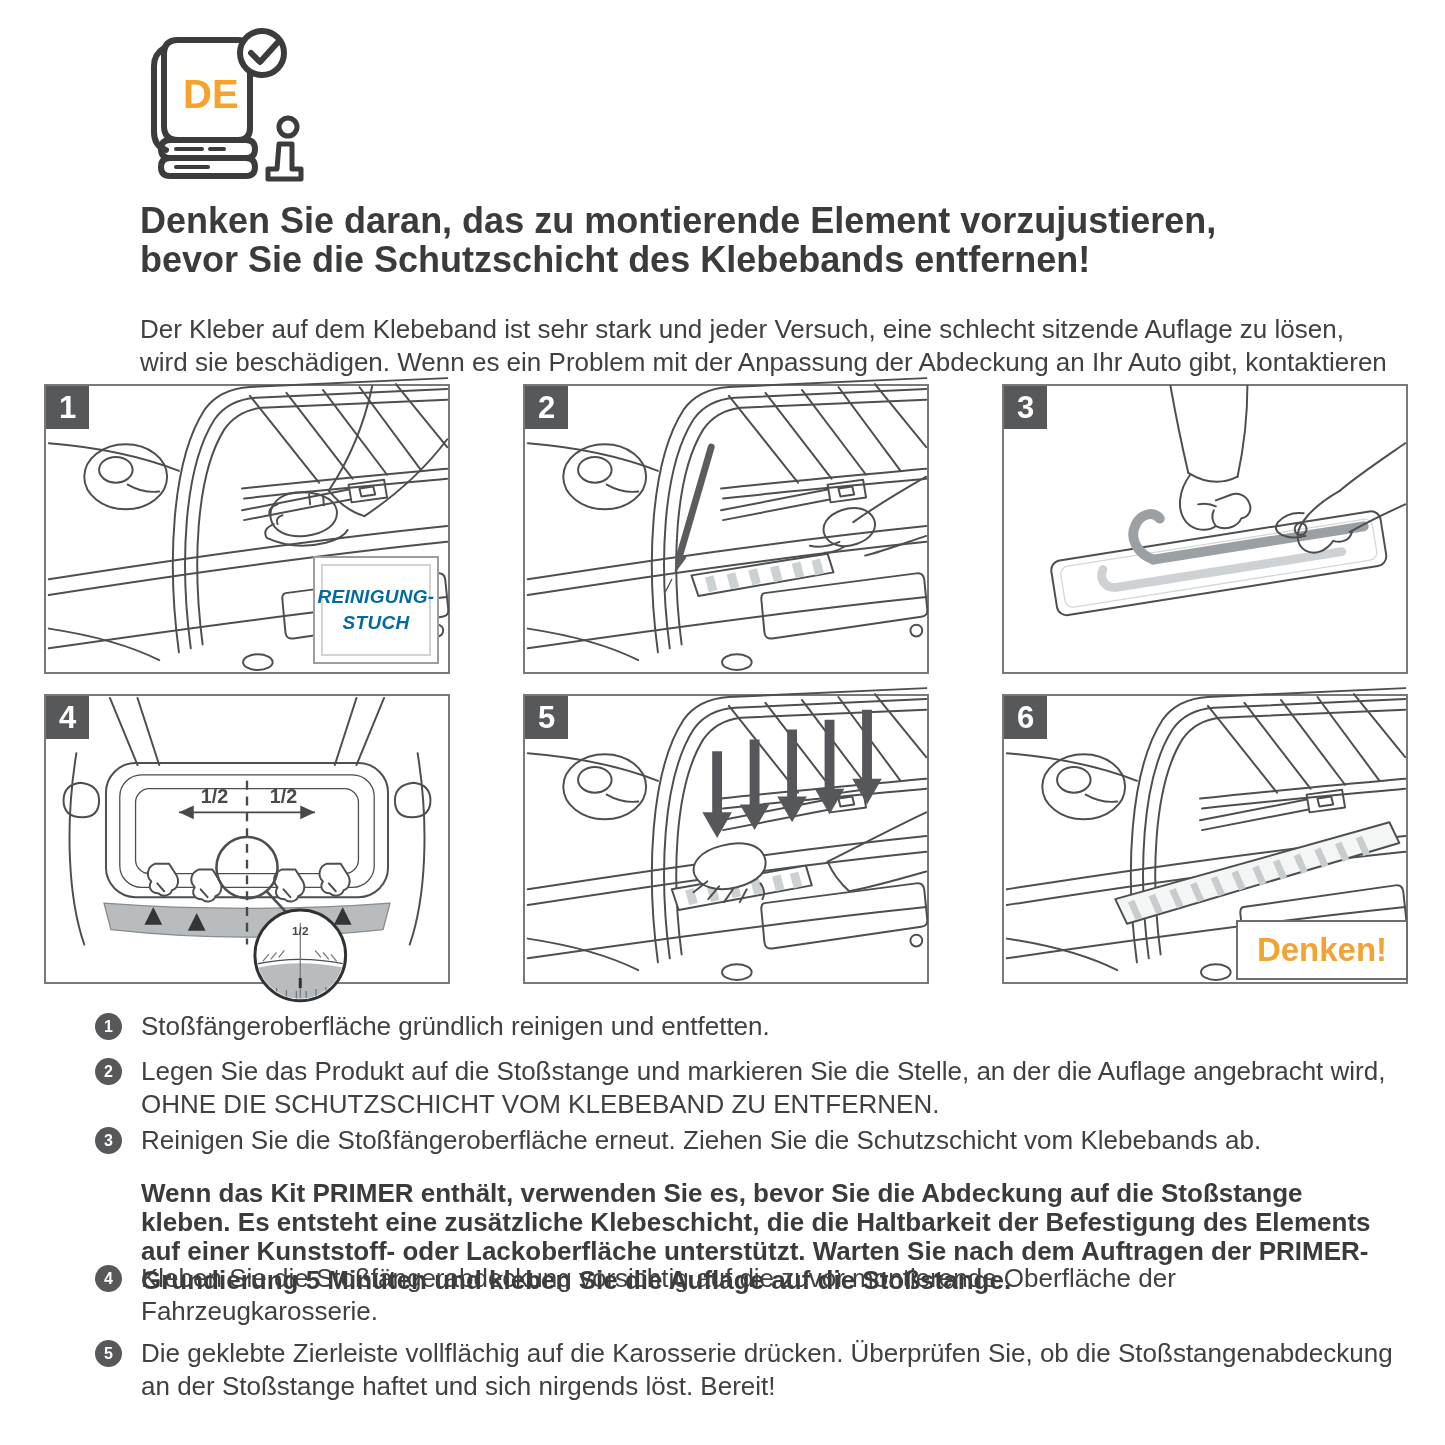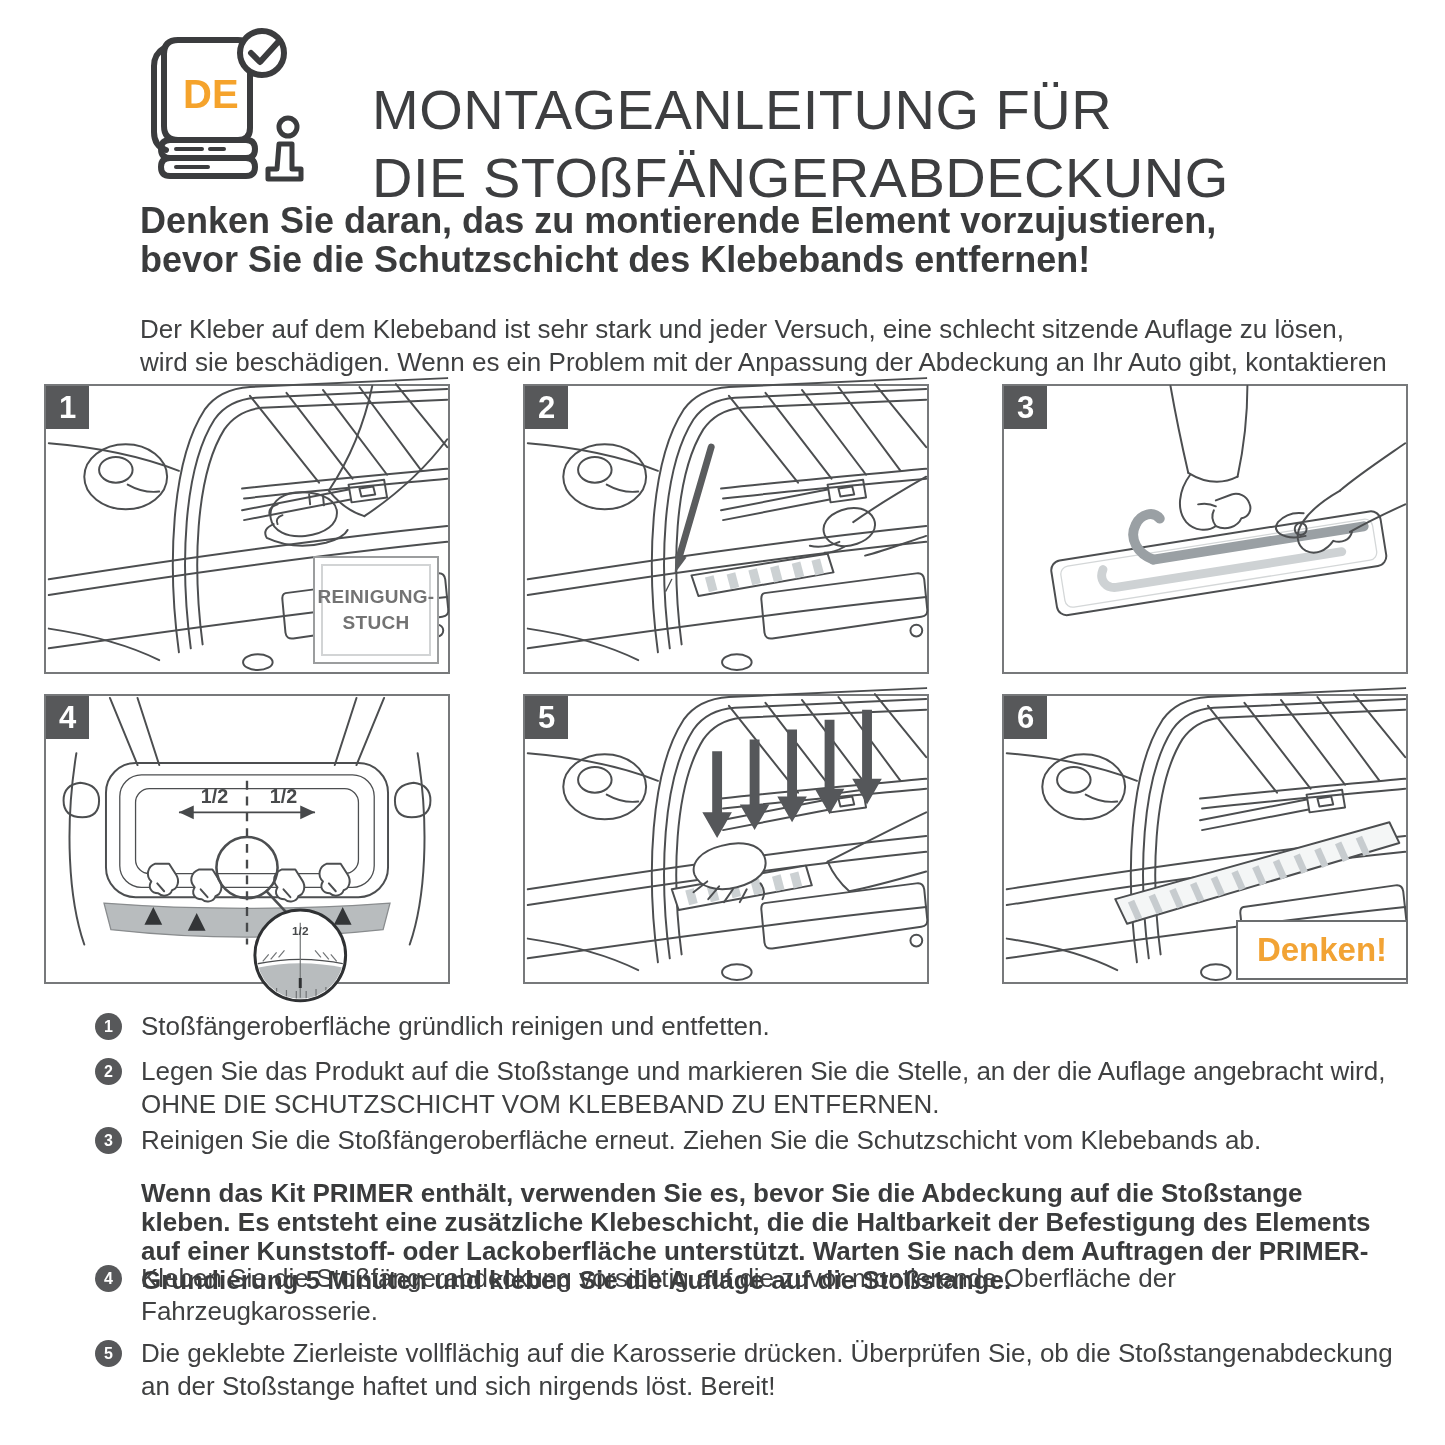--- a/index.html
+++ b/index.html
@@ -21,22 +21,22 @@
   .badge{position:absolute;left:0;top:0;width:43px;height:43px;background:#57585a;color:#fff;
          font-size:31px;font-weight:600;display:flex;align-items:center;justify-content:center;z-index:3;}
   .ln{fill:none;stroke:#4c4e50;stroke-width:2;stroke-linecap:round;stroke-linejoin:round;}
   .thin{stroke-width:1.3;}
   .dash{stroke:#47494b;stroke-width:2.4;stroke-dasharray:9 7;fill:none;}
   .t20{font-size:20px;font-weight:600;fill:#47494b;text-anchor:middle;font-family:"Liberation Sans",sans-serif;}
   .t12{font-size:12px;font-weight:600;fill:#47494b;text-anchor:middle;font-family:"Liberation Sans",sans-serif;}
   .mini-label{position:absolute;right:9px;bottom:8px;width:122px;height:104px;border:2px solid #9b9d9e;
               background:#fff;z-index:2;}
   .mini-label .inner{position:absolute;inset:6px;border:2px solid #d2d4d5;display:flex;flex-direction:column;
-                     align-items:center;justify-content:center;font-weight:700;color:#737373;
-                     font-size:19px;letter-spacing:.3px;text-align:center;line-height:26px;}
+                     align-items:center;justify-content:center;font-weight:700;color:#0369a1;
+                     font-size:19px;letter-spacing:.3px;text-align:center;line-height:26px;font-style:italic;}
   .bereit-box{position:absolute;right:-2px;bottom:2px;width:168px;height:56px;border:2px solid #6b6d6f;
               background:#fff;display:flex;align-items:center;justify-content:center;
               font-size:33px;font-weight:700;color:#F2A334;z-index:2;}
   
   .step{position:absolute;left:95px;display:flex;font-size:26px;line-height:33px;color:#3f4041;}
   .step .num{flex:0 0 27px;width:27px;height:27px;border-radius:50%;background:#57585a;color:#fff;
              font-size:16px;font-weight:700;display:flex;align-items:center;justify-content:center;
              margin-top:3px;margin-right:19px;}
   .step .body{max-width:1253px;}
   .note{font-weight:700;color:#3a3b3c;line-height:29px;margin-top:22px;max-width:1270px;}
@@ -57,24 +57,20 @@
         <path d="M38,141 h32" stroke-width="4"></path>
         <circle cx="124" cy="27" r="22" fill="#fff"></circle>
         <path d="M113,27 l9,9 l19,-21"></path>
         <circle cx="150" cy="101" r="9" stroke-width="5"></circle>
         <path d="M141,118 h13 v25 h9 v10 h-33 v-10 h9 z" stroke-width="5"></path>
       </g>
       <text x="45" y="82" font-size="40" font-weight="700" fill="#F5A32C" font-family="Liberation Sans, sans-serif">DE</text>
     </svg>
   </div>
 
-  <h1 class="title">
-    <span>MONTAGEANLEITUNG FÜR</span><br>
-    <span>DIE STOßFÄNGERABDECKUNG</span>
-  </h1>
 
   <div class="warning">
     <div>Denken Sie daran, das zu montierende Element vorzujustieren,</div>
     <div>bevor Sie die Schutzschicht des Klebebands entfernen!</div>
   </div>
 
   <p class="intro">Der Kleber auf dem Klebeband ist sehr stark und jeder Versuch, eine schlecht sitzende Auflage zu lösen, wird sie beschädigen. Wenn es ein Problem mit der Anpassung der Abdeckung an Ihr Auto gibt, kontaktieren Sie uns bitte.</p>
 
   <div class="grid">
 

